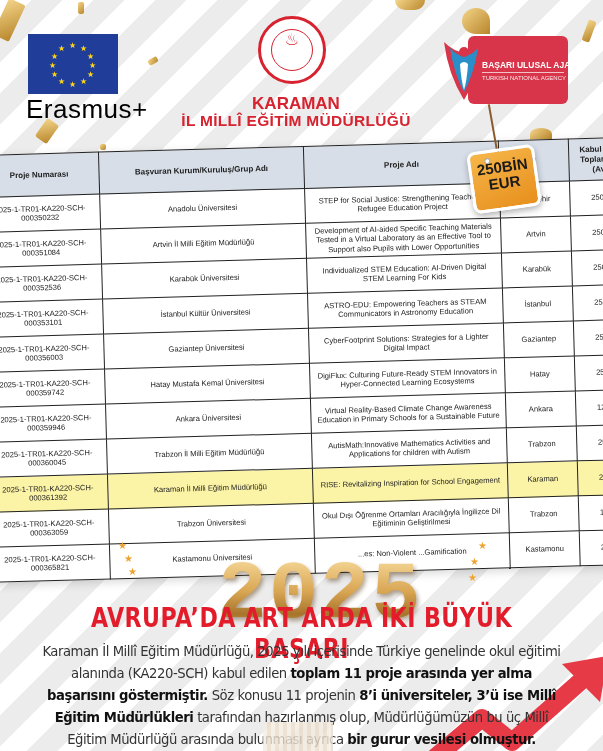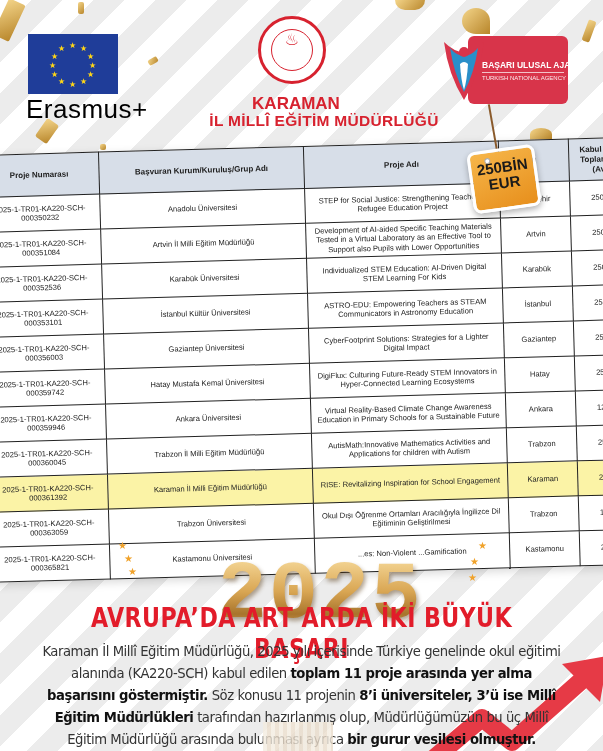--- a/index.html
+++ b/index.html
@@ -13,21 +13,21 @@
 
   
   .eu-logo { position: absolute; left: 28px; top: 34px; width: 90px; height: 60px; background: #1f3d99; }
   .eu-star { position: absolute; color: #ffd617; font-size: 8px; line-height: 8px; }
   .erasmus { position: absolute; left: 26px; top: 94px; font-size: 26px; color: #000000; letter-spacing: 0.5px; font-weight: 400; }
 
   .meb-seal { position: absolute; left: 258px; top: 16px; width: 68px; height: 68px; border-radius: 50%; border: 3px solid #d7222f; background: #fff; }
   .meb-seal .inner { position: absolute; left: 10px; top: 10px; width: 42px; height: 42px; border-radius: 50%; border: 1.5px solid #d7222f; }
   .meb-seal .emblem { position: absolute; left: 0; right: 0; top: 11px; text-align: center; color: #d7222f; font-size: 16px; }
   .meb-title1 { position: absolute; left: 180px; width: 232px; top: 94px; text-align: center; color: #d7222f; font-weight: 700; font-size: 17px; }
-  .meb-title2 { position: absolute; left: 180px; width: 232px; top: 112px; text-align: center; color: #d7222f; font-weight: 700; font-size: 15.5px; letter-spacing: 0.3px; margin-left: 28px; }
+  .meb-title2 { position: absolute; left: 180px; width: 232px; top: 112px; text-align: center; color: #d7222f; font-weight: 700; font-size: 15.5px; letter-spacing: 0.3px; }
 
   .tua-box { position: absolute; left: 468px; top: 36px; width: 100px; height: 68px; background: #d8344a; border-radius: 6px; }
   .tua-mark { position: absolute; left: 440px; top: 34px; width: 48px; height: 70px; }
   .tua-title { position: absolute; left: 482px; top: 60px; color: #fff; font-size: 8.5px; font-weight: 700; white-space: nowrap; }
   .tua-line { position: absolute; left: 482px; top: 72px; width: 82px; height: 1px; background: rgba(255,255,255,0.7); }
   .tua-sub { position: absolute; left: 482px; top: 75px; color: #fff; font-size: 6px; white-space: nowrap; opacity: .9; }
 
   
   .table-wrap { position: absolute; left: -22px; top: 155px; width: 640px; transform: rotate(-1.6deg); transform-origin: 0 0; background: #fff; box-shadow: 0 3px 10px rgba(0,0,0,.15); }
   table { border-collapse: collapse; width: 100%; table-layout: fixed; font-size: 7.6px; color: #222; }

